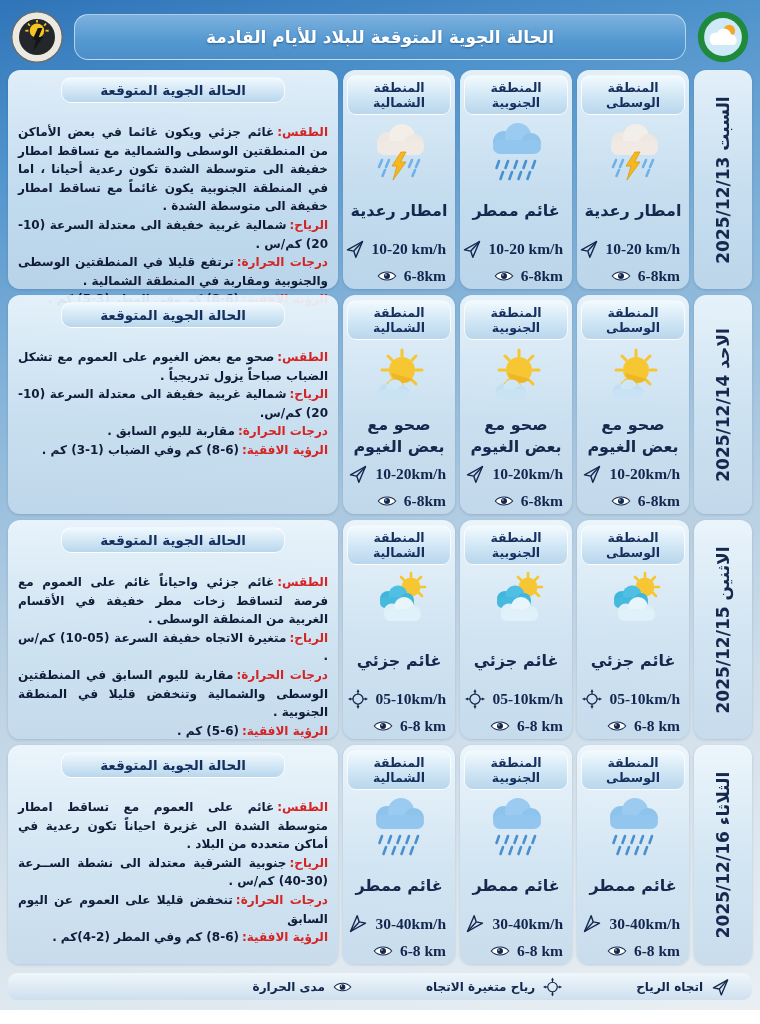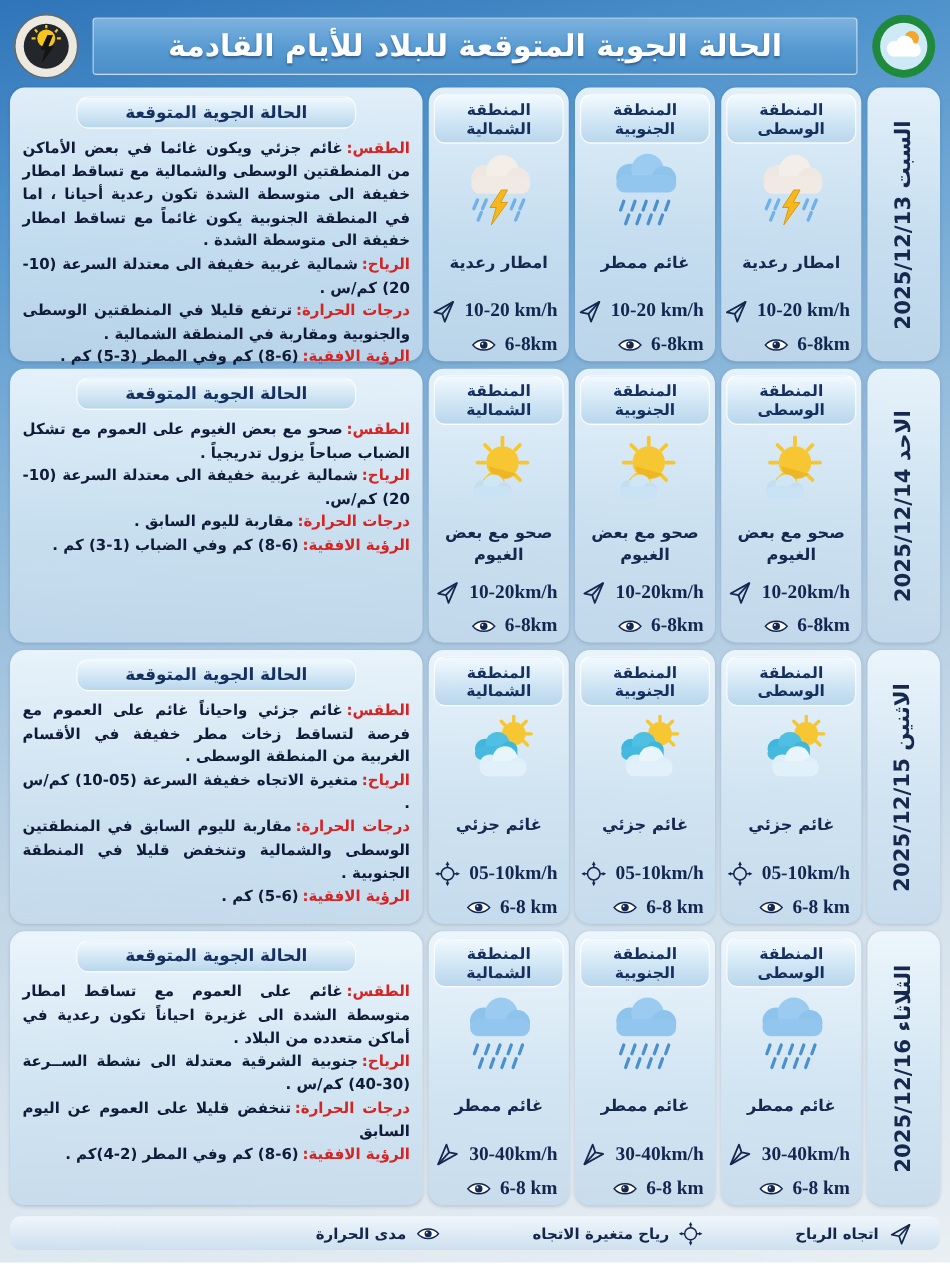--- a/index.html
+++ b/index.html
@@ -11,25 +11,25 @@
   .page{
     position:absolute;inset:0 0 14px 0;
     background:linear-gradient(168deg,#2f74b8 0%,#4f93cc 14%,#86b4d9 34%,#b7cfe3 55%,#d5e2ec 76%,#e9eff3 100%);
   }
   
   .title-bar{
     position:absolute;top:10px;left:10px;right:10px;height:54px;
     display:flex;align-items:center;gap:10px;
   }
   .title-pill{
-    flex:1;height:44px;border-radius:3px;
+    flex:1;height:44px;border-radius:14px;
     background:linear-gradient(180deg,#7db1de 0%,#569ad2 55%,#4b8ec8 100%);
     border:1px solid rgba(255,255,255,.55);
     display:flex;align-items:center;justify-content:center;
-    color:#fff;font-weight:bold;font-size:24px;
+    color:#fff;font-weight:bold;font-size:17px;
     text-shadow:0 1px 2px rgba(0,30,70,.45);
   }
   .logo{width:54px;height:54px;flex:0 0 auto;}
   
   .rows{
     position:absolute;top:70px;left:8px;right:8px;bottom:46px;
     display:flex;flex-direction:column;gap:6px;
   }
   .day-row{flex:1;display:flex;gap:5px;min-height:0;}
   .card{
@@ -50,39 +50,39 @@
   .region-pill{
     width:100%;box-sizing:border-box;padding:4px 2px;border-radius:9px;
     background:linear-gradient(180deg,#f2fafe 0%,#cde4f4 60%,#b9d6ec 100%);
     border:1px solid rgba(255,255,255,.8);
     text-align:center;font-weight:bold;font-size:12.5px;color:#15305e;
   }
   .wicon{height:68px;margin-top:4px;display:flex;align-items:center;justify-content:center;}
   .wicon svg{width:72px;height:62px;}
   .cond{
     flex:1;display:flex;align-items:center;justify-content:center;text-align:center;
-    font-weight:bold;font-size:13px;color:#15284e;line-height:1.35;padding:0 2px;
+    font-weight:bold;font-size:16px;color:#15284e;line-height:1.35;padding:0 2px;
   }
   .metric{
     width:100%;box-sizing:border-box;height:27px;display:flex;align-items:center;
     gap:7px;direction:ltr;padding:0 5px;justify-content:flex-end;
   }
   .micon{width:20px;height:20px;display:inline-flex;align-items:center;justify-content:center;flex:0 0 auto;}
   .micon svg{width:20px;height:20px;}
   .mval{
     font-family:"Liberation Serif","DejaVu Serif",serif;font-weight:bold;
     font-size:15.5px;color:#12264e;white-space:nowrap;
   }
   
   .text-panel{flex:1;min-width:0;padding:7px 10px 6px;display:flex;flex-direction:column;}
   .panel-pill{
     align-self:center;width:72%;padding:4px 6px;border-radius:10px;box-sizing:border-box;
     background:linear-gradient(180deg,#f0f9fe 0%,#c9e1f2 70%,#b9d6ec 100%);
     border:1px solid rgba(255,255,255,.8);
-    text-align:center;font-weight:bold;font-size:13.5px;color:#15305e;margin-bottom:6px;
+    text-align:center;font-weight:bold;font-size:13.5px;color:#15305e;margin-bottom:20px;
   }
   .fc{
     font-size:12px;font-weight:bold;color:#101b38;line-height:1.55;
     text-align:justify;text-align-last:right;
   }
   .fc-label{color:#d42424;margin-left:3px;}
   
   .legend-bar{
     position:absolute;left:8px;right:8px;bottom:10px;height:27px;border-radius:9px;
     background:linear-gradient(180deg,rgba(240,247,252,.95),rgba(203,222,238,.9));

